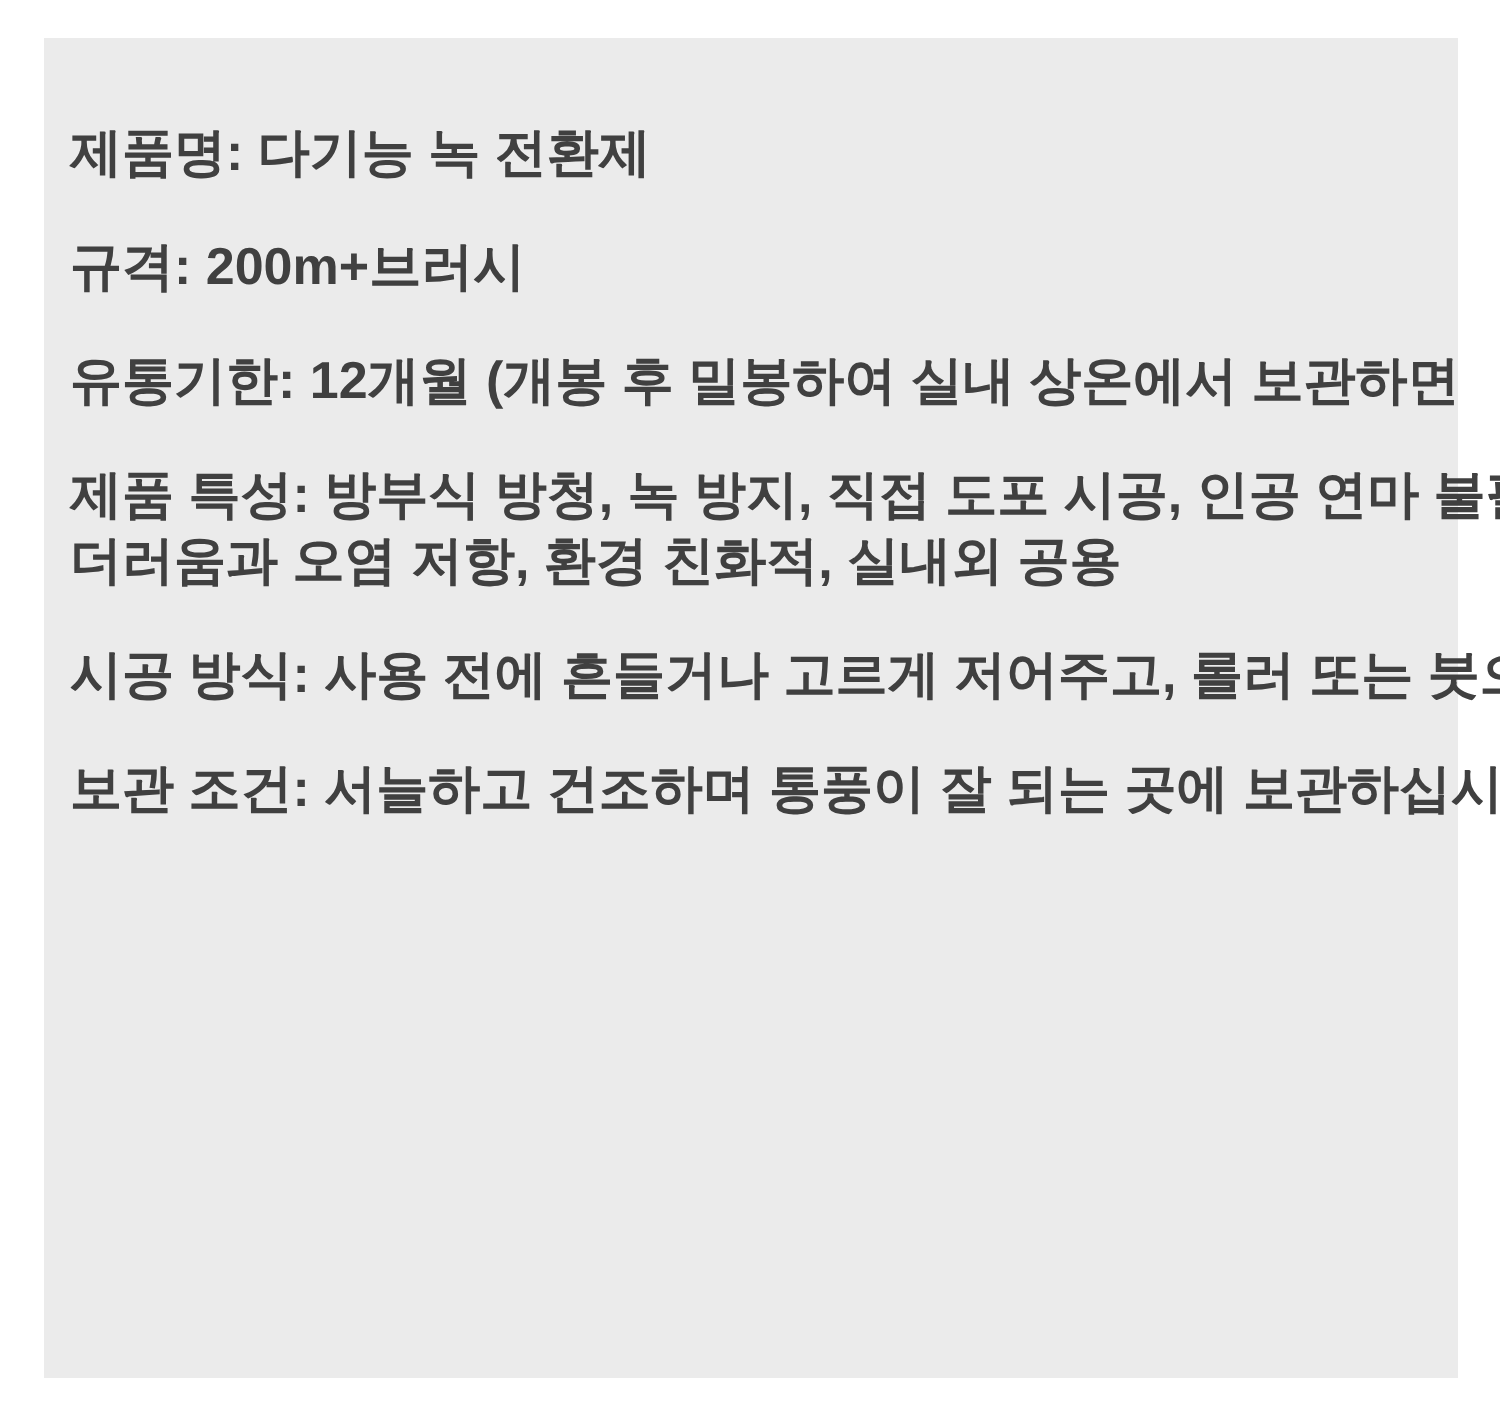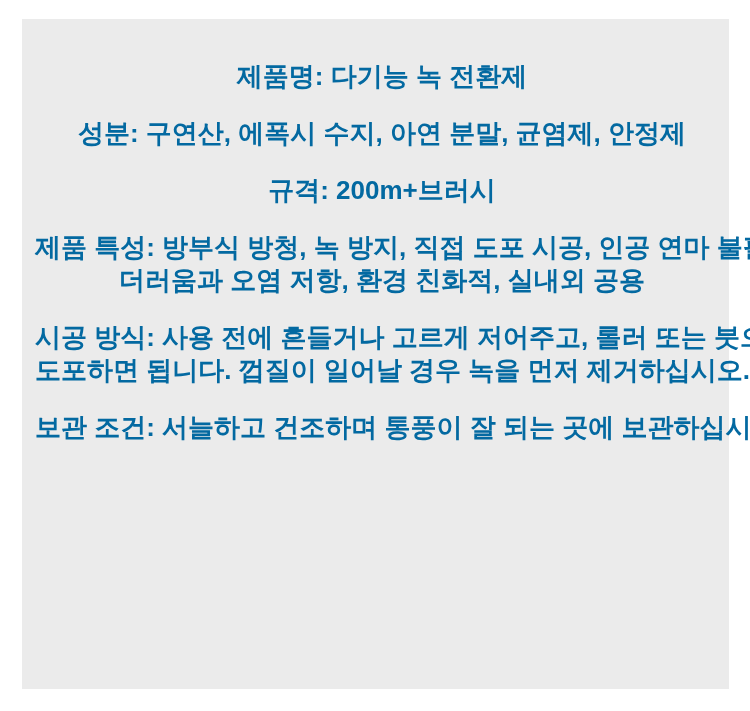--- a/index.html
+++ b/index.html
@@ -30,48 +30,44 @@
     padding: 41px 0 0 13px;
     overflow: visible;
   }
   .para {
     margin: 0 0 24px 0;
   }
   .line {
     font-size: 26px;
     line-height: 33px;
     font-weight: 700;
-    color: #0369a1;
+    color: #404040;
     letter-spacing: 0px;
     white-space: nowrap;
-    text-align: center;
   }
 </style>
 </head>
 <body>
 
 <div class="page">
   <div class="panel">
 
   <div class="para">
         <div class="line">제품명: 다기능 녹 전환제</div>
       </div>
       <div class="para">
-        <div class="line">성분: 구연산, 에폭시 수지, 아연 분말, 균염제, 안정제</div>
-      </div>
-      <div class="para">
         <div class="line">규격: 200m+브러시</div>
       </div>
       <div class="para">
+        <div class="line">유통기한: 12개월 (개봉 후 밀봉하여 실내 상온에서 보관하면</div>
       </div>
       <div class="para">
         <div class="line">제품 특성: 방부식 방청, 녹 방지, 직접 도포 시공, 인공 연마 불필요,</div>
         <div class="line">더러움과 오염 저항, 환경 친화적, 실내외 공용</div>
       </div>
       <div class="para">
         <div class="line">시공 방식: 사용 전에 흔들거나 고르게 저어주고, 롤러 또는 붓으로</div>
-        <div class="line">도포하면 됩니다. 껍질이 일어날 경우 녹을 먼저 제거하십시오.</div>
       </div>
       <div class="para">
         <div class="line">보관 조건: 서늘하고 건조하며 통풍이 잘 되는 곳에 보관하십시오.</div>
       </div>
     </div>
 </div>
 
 </body></html>

